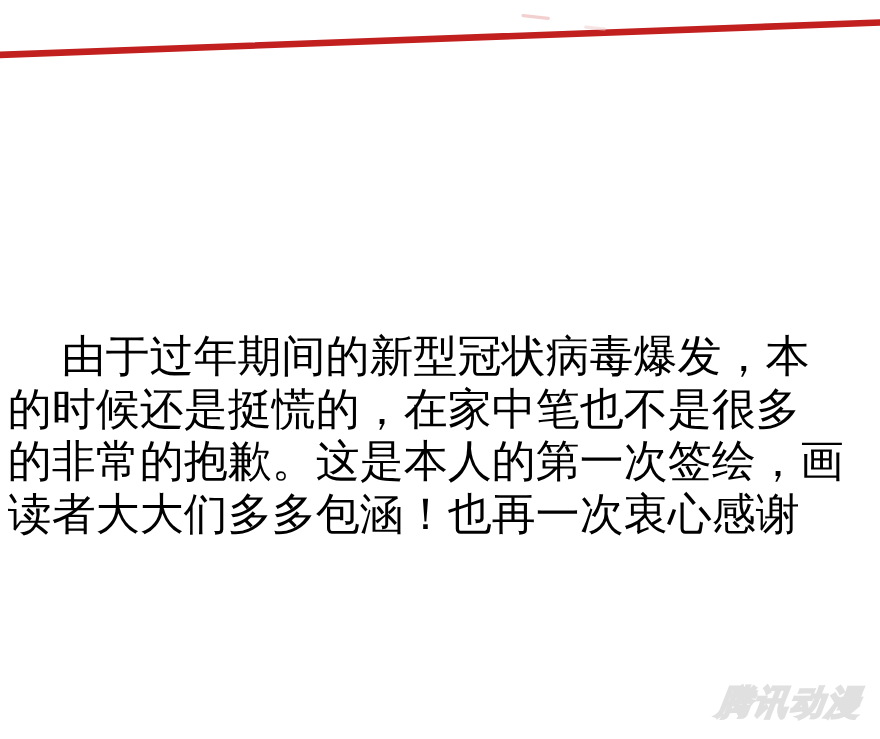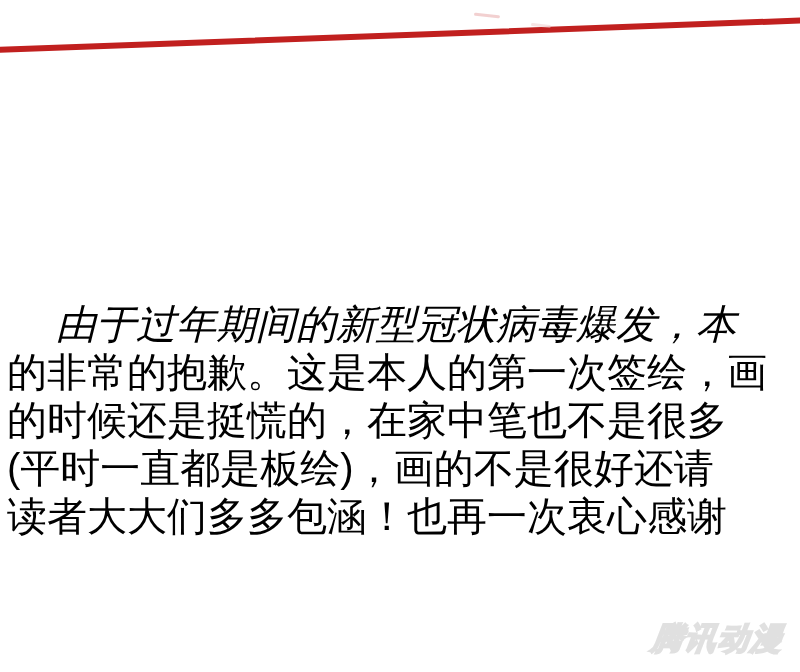--- a/index.html
+++ b/index.html
@@ -32,21 +32,21 @@
     position: absolute;
     left: 7px; top: 300px;
     width: 792px;
     font-size: 40px;
     line-height: 48px;
     color: #000000;
     letter-spacing: 0;
     z-index: 2;
   }
   .note .line { white-space: nowrap; }
-  .note .line.indent { text-indent: 49px; font-style: italic; }
+  .note .line.indent { text-indent: 49px; }
 
   
   .watermark {
     position: absolute;
     left: 652px; top: 618px;
     font-size: 31px;
     font-weight: bold;
     font-style: italic;
     letter-spacing: 2px;
     color: #fafafa;
@@ -61,18 +61,17 @@
 
 <div class="stage">
   <div class="red-line" style="background: rgb(193, 32, 31);"></div>
   <div class="ghost ghost-1"></div>
   <div class="ghost ghost-2"></div>
 
   <div class="watermark" style="-webkit-text-stroke: 2px rgb(224, 224, 224);">腾讯动漫</div>
 
   <div class="note">
     <div class="line indent">由于过年期间的新型冠状病毒爆发，本</div>
+    <div class="line">的时候还是挺慌的，在家中笔也不是很多</div>
     <div class="line">的非常的抱歉。这是本人的第一次签绘，画</div>
-    <div class="line">的时候还是挺慌的，在家中笔也不是很多</div>
-    <div class="line">(平时一直都是板绘)，画的不是很好还请</div>
     <div class="line">读者大大们多多包涵！也再一次衷心感谢</div>
   </div>
 </div>
 
 </body></html>

